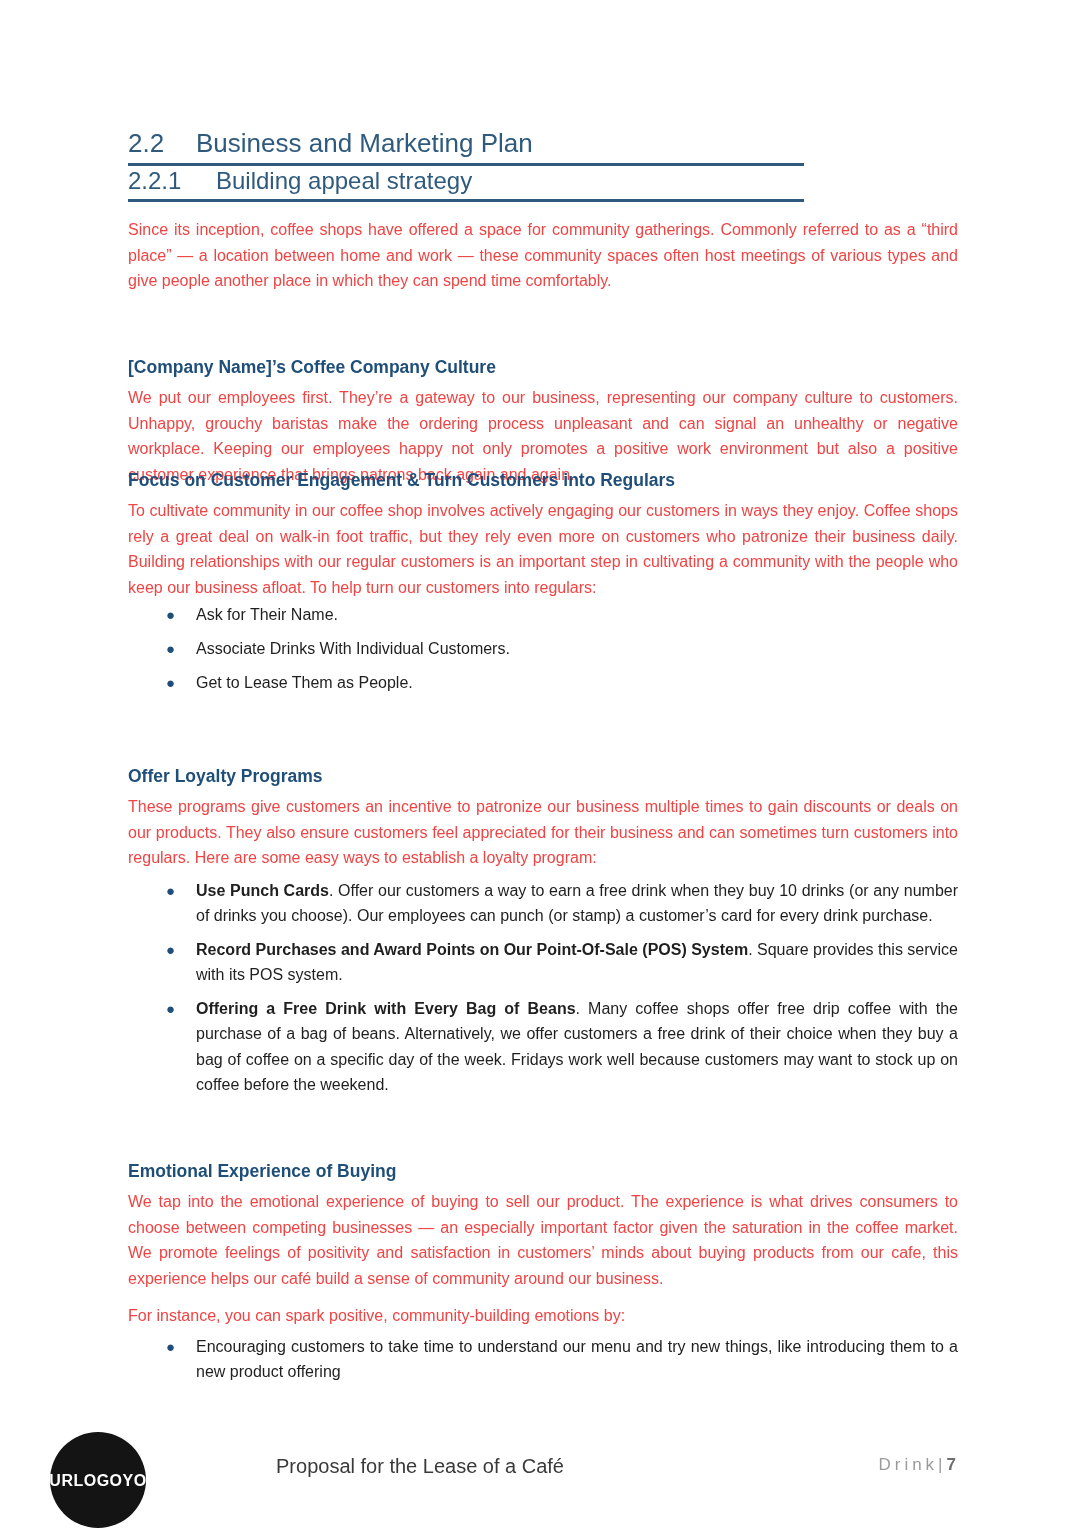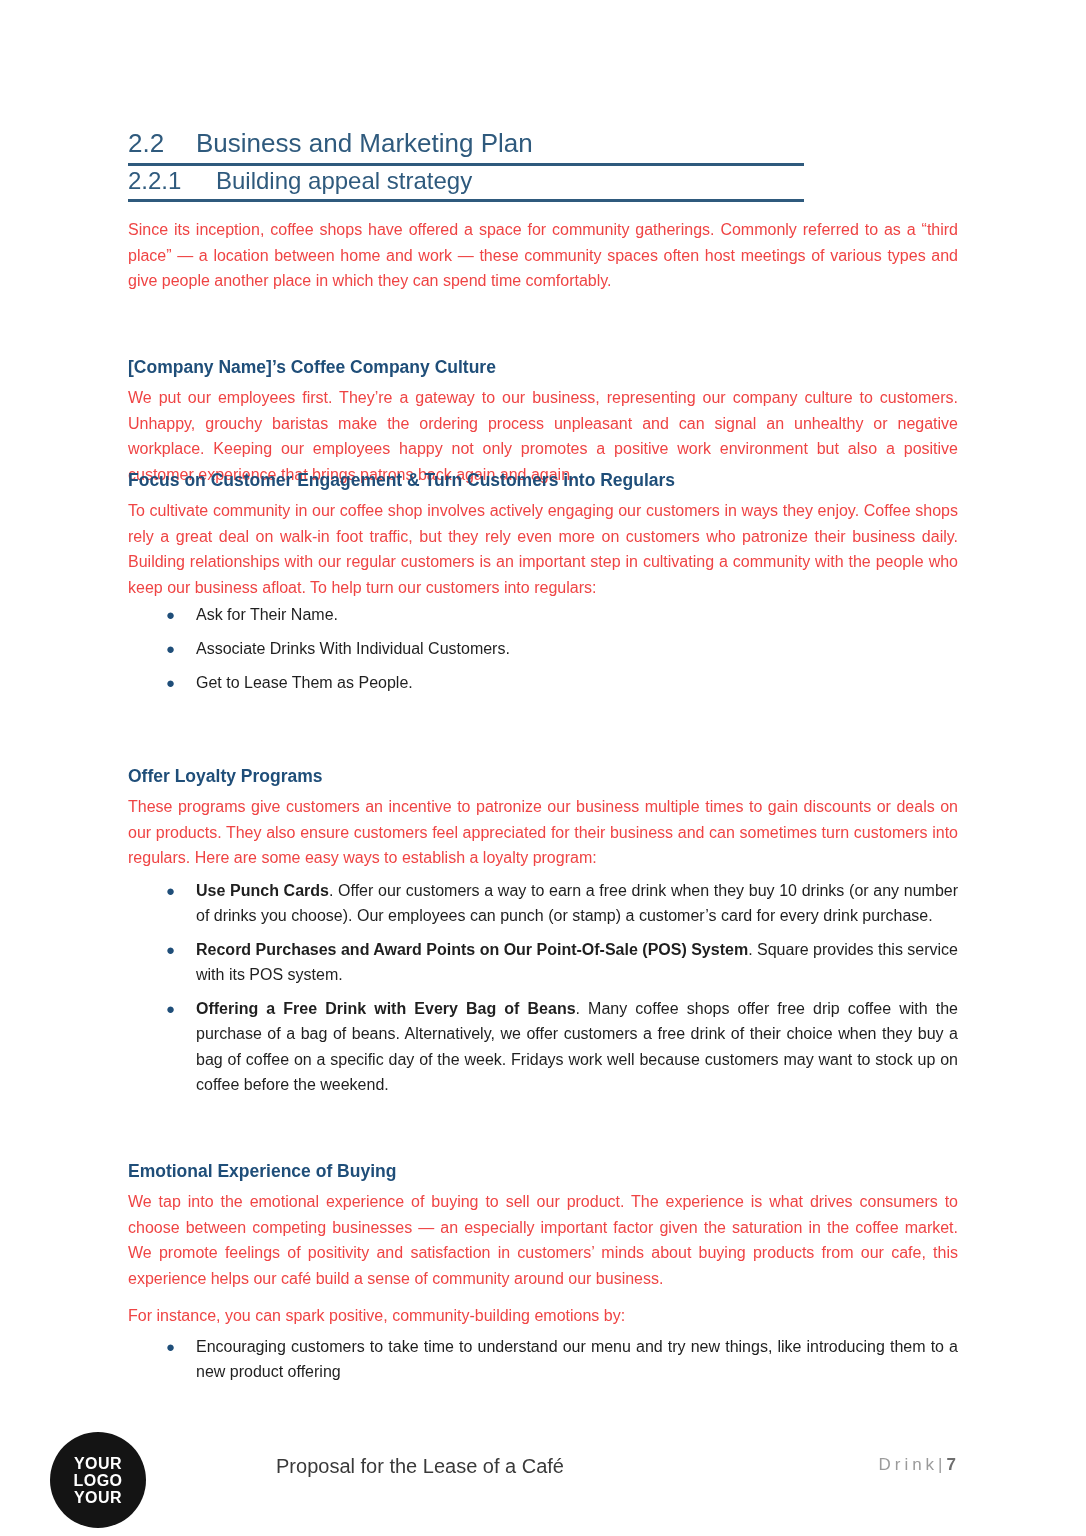--- a/index.html
+++ b/index.html
@@ -47,21 +47,21 @@
     position:absolute; left:38px; top:0;
     color:#1F4E79; font-size:15px;
   }
   .lead { font-weight:700; }
 
   .footer { position:absolute; left:0; top:1430px; width:1086px; height:106px; }
   .logo {
     position:absolute; left:50px; top:2px;
     width:96px; height:96px; border-radius:50%;
     background:#141414; color:#ffffff;
-    display:flex; flex-direction:column; align-items:center; justify-content:center;
+    display:flex; flex-direction:row; align-items:center; justify-content:center;
     font-weight:700; font-size:16px; line-height:17px; letter-spacing:0.5px;
   }
   .footer-title {
     position:absolute; left:128px; top:25px; width:584px;
     text-align:center; font-size:20px; color:#3a3a3a;
   }
   .footer-page {
     position:absolute; right:130px; top:25px;
     font-size:17px; color:#9b9b9b; letter-spacing:4px;
     white-space:nowrap;

